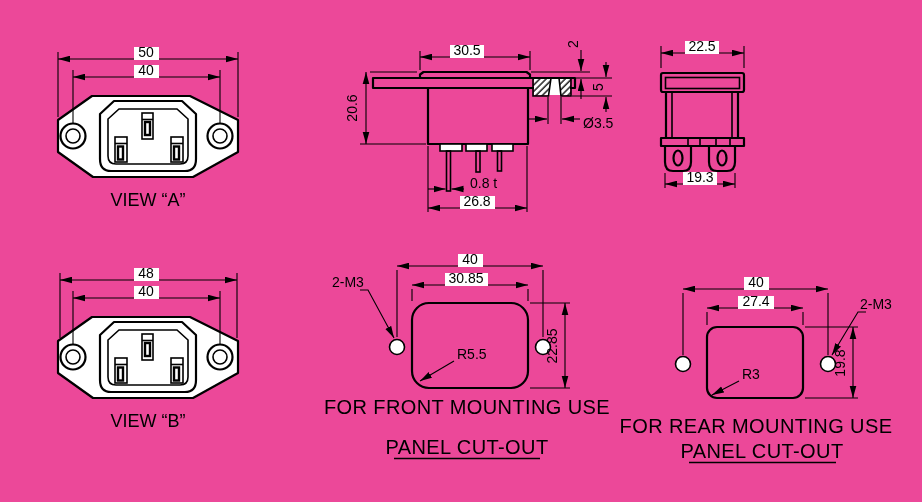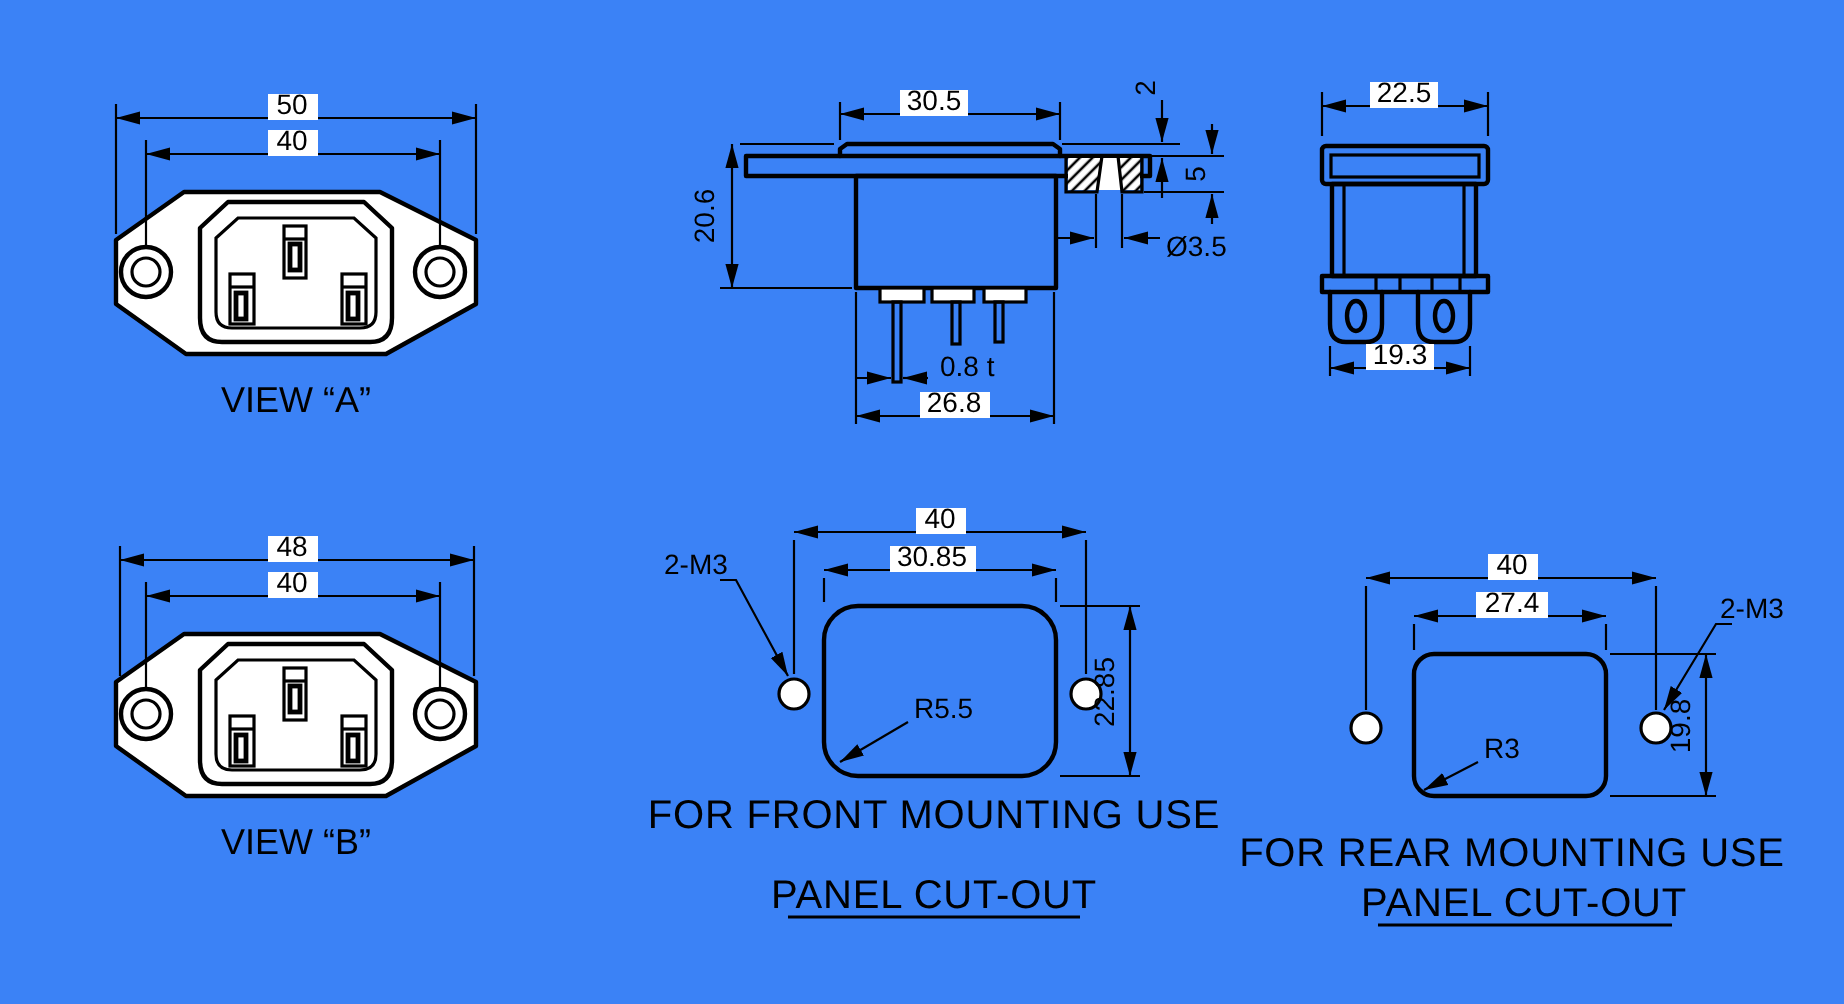--- a/index.html
+++ b/index.html
@@ -1,16 +1,16 @@
 <!DOCTYPE html>
 <html><head>
 <meta charset="utf-8">
 <style>
   html,body{margin:0;padding:0;background:#ffffff;}
-  .page{position:relative;width:922px;height:502px;background:#3b82f6;overflow:hidden;}
+  .page{position:relative;width:922px;height:502px;background:#ec4899;overflow:hidden;}
   svg text{font-family:"Liberation Sans","DejaVu Sans",sans-serif;fill:#000;}
   .t14{font-size:14px;}
   .t18{font-size:18px;}
   .t20{font-size:20px;letter-spacing:.4px;}
   .o2{fill:none;stroke:#000;stroke-width:2.2;stroke-linejoin:round;stroke-linecap:round;}
   .wf{fill:#fff;stroke:#000;stroke-width:2.2;stroke-linejoin:round;}
   .o16{fill:none;stroke:#000;stroke-width:1.6;}
   .w16{fill:#fff;stroke:#000;stroke-width:1.6;}
   .slot{fill:none;stroke:#000;stroke-width:2.4;}
   .d{fill:none;stroke:#000;stroke-width:1.1;}

